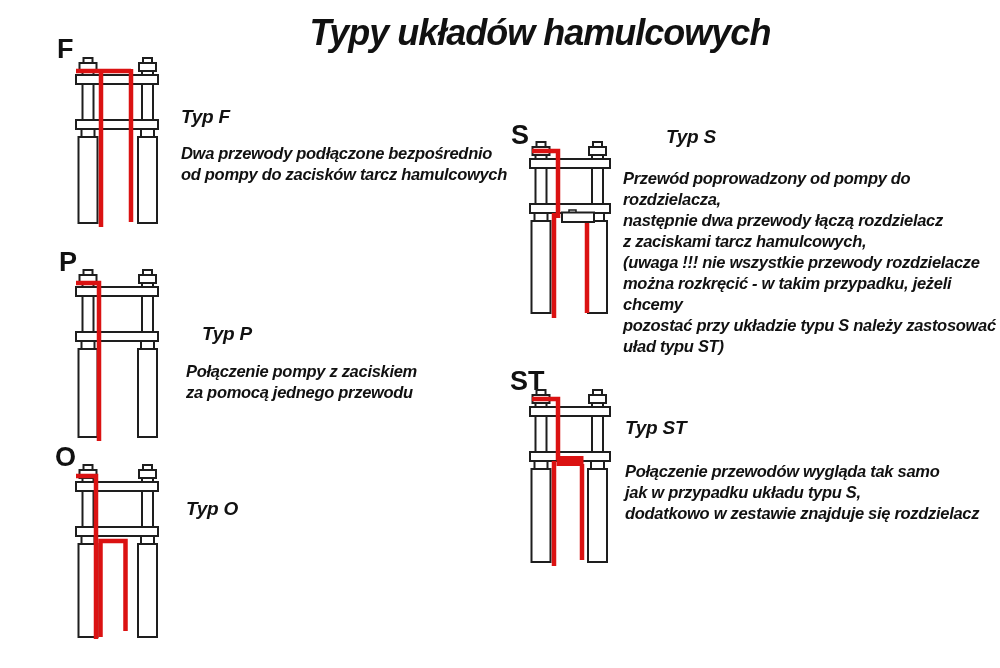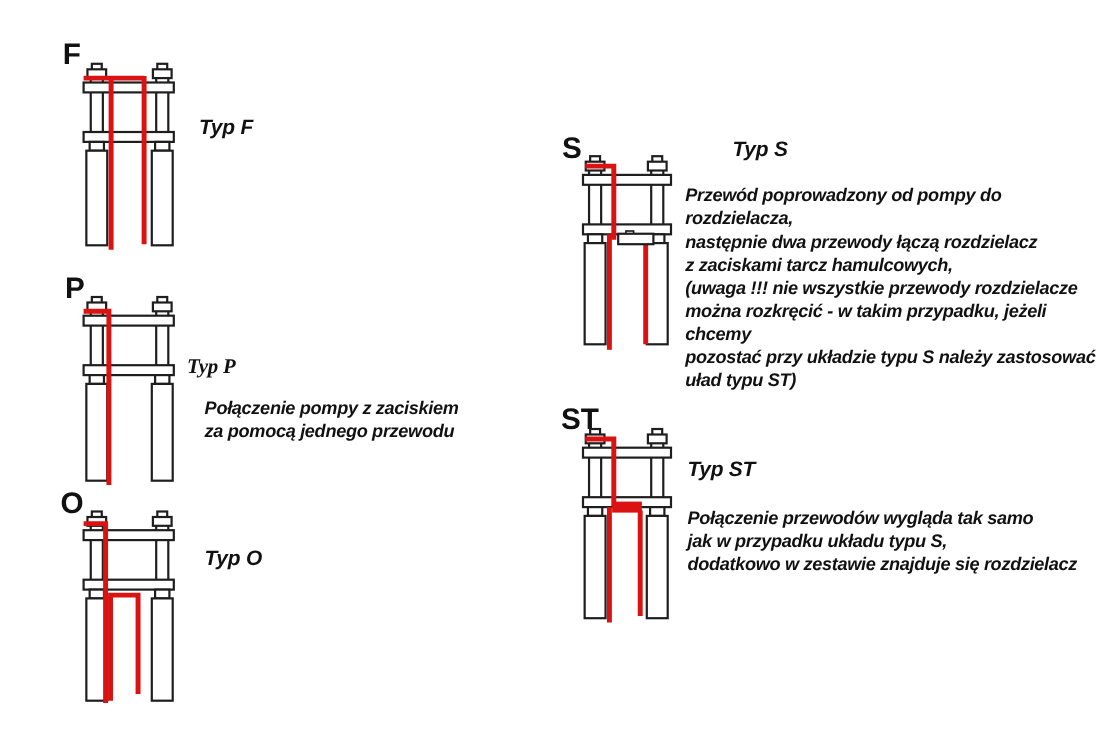--- a/index.html
+++ b/index.html
@@ -26,20 +26,21 @@
   .ink rect{fill:#ffffff;stroke:var(--ink);stroke-width:2;}
   .ink .thin{stroke-width:1.5;}
   .red path{fill:none;stroke:var(--red);stroke-width:4.5;}
   .redfill{fill:var(--red);stroke:none;}
 </style>
 </head>
 <body>
 
 <div class="page">
 
+  <div class="title">Typy układów hamulcowych</div>
 
   <div class="letter" style="left:57px;top:36px;">F</div>
   <svg class="fork" style="left:70px;top:53px;" width="100" height="182" viewBox="70 53 100 182">
     <g class="ink">
       <rect x="82.5" y="66" width="11" height="63"></rect>
       <rect x="142" y="66" width="11" height="63"></rect>
       <rect x="83.5" y="58" width="9" height="6"></rect>
       <rect x="143" y="58" width="9" height="6"></rect>
       <rect x="79.5" y="63" width="17" height="8"></rect>
       <rect x="139" y="63" width="17" height="8"></rect>
@@ -50,20 +51,22 @@
       <rect x="78.5" y="137" width="19" height="86"></rect>
       <rect x="138" y="137" width="19" height="86"></rect>
     </g>
     <g class="red">
       <path d="M76,71 H131"></path>
       <path d="M101,71 V227"></path>
       <path d="M131,69 V222"></path>
     </g>
   </svg>
   <div class="heading" style="left:181px;top:106px;">Typ F</div>
+  <div class="desc" style="left:181px;top:143px;">Dwa przewody podłączone bezpośrednio
+od pompy do zacisków tarcz hamulcowych</div>
 
   <div class="letter" style="left:59px;top:249px;">P</div>
   <svg class="fork" style="left:70px;top:263px;" width="100" height="184" viewBox="70 263 100 184">
     <g class="ink">
       <rect x="82.5" y="278" width="11" height="63"></rect>
       <rect x="142" y="278" width="11" height="63"></rect>
       <rect x="83.5" y="270" width="9" height="6"></rect>
       <rect x="143" y="270" width="9" height="6"></rect>
       <rect x="79.5" y="275" width="17" height="8"></rect>
       <rect x="139" y="275" width="17" height="8"></rect>
@@ -71,21 +74,21 @@
       <rect x="76" y="332" width="82" height="9"></rect>
       <rect x="81.5" y="341" width="13" height="8"></rect>
       <rect x="141" y="341" width="13" height="8"></rect>
       <rect x="78.5" y="349" width="19" height="88"></rect>
       <rect x="138" y="349" width="19" height="88"></rect>
     </g>
     <g class="red">
       <path d="M76,283 H99 V441"></path>
     </g>
   </svg>
-  <div class="heading" style="left:170px;top:323px;font-family:Liberation Serif, serif;">Typ P</div>
+  <div class="heading" style="left:202px;top:323px;">Typ P</div>
   <div class="desc" style="left:186px;top:361px;">Połączenie pompy z zaciskiem
 za pomocą jednego przewodu</div>
 
   <div class="letter" style="left:55px;top:444px;">O</div>
   <svg class="fork" style="left:70px;top:458px;" width="100" height="192" viewBox="70 458 100 192">
     <g class="ink">
       <rect x="82.5" y="473" width="11" height="63"></rect>
       <rect x="142" y="473" width="11" height="63"></rect>
       <rect x="83.5" y="465" width="9" height="6"></rect>
       <rect x="143" y="465" width="9" height="6"></rect>

